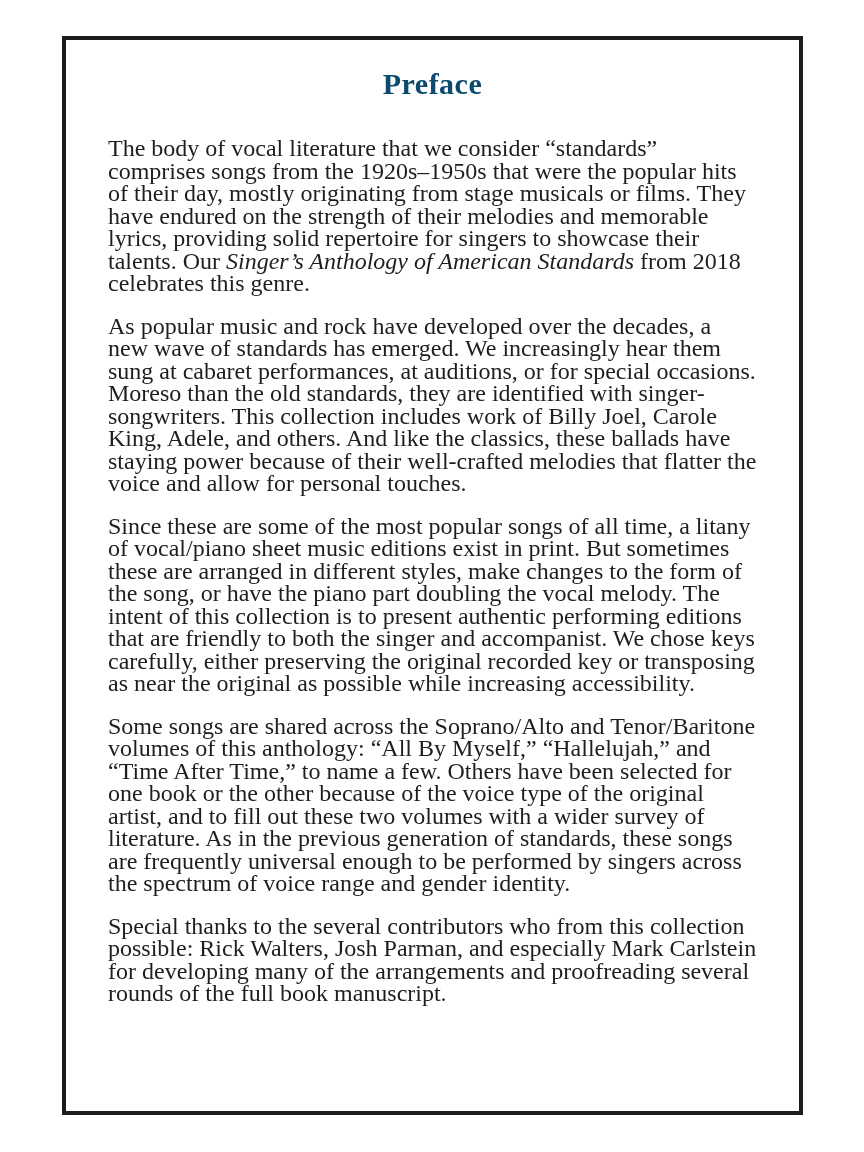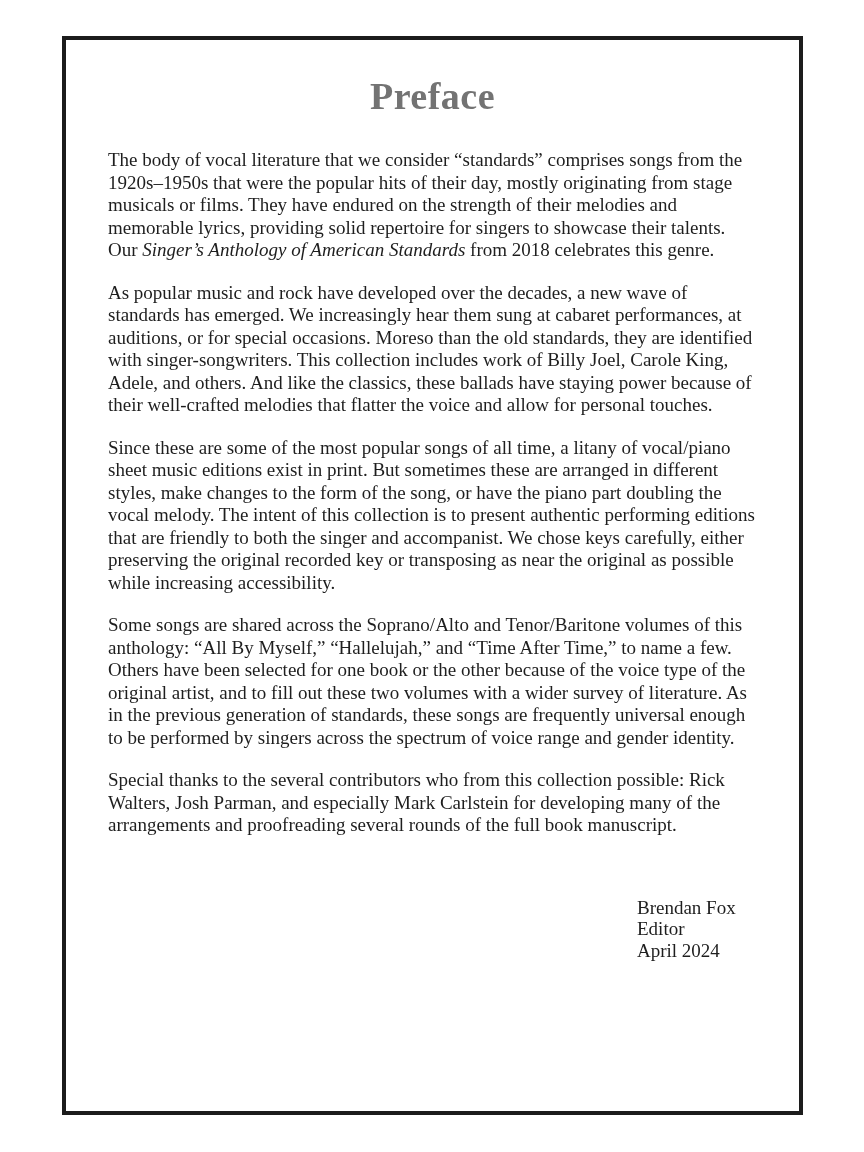--- a/index.html
+++ b/index.html
@@ -26,29 +26,29 @@
     background: #ffffff;
   }
   .content {
     box-sizing: border-box;
     width: 100%;
     height: 100%;
     padding: 26px 42px 0 42px;
   }
   .page-title {
     text-align: center;
-    font-size: 38px;
+    font-size: 30px;
     font-weight: bold;
     line-height: 36px;
-    margin: 12px 0 35px 0;
+    margin: 0 0 35px 0;
     letter-spacing: 0.5px;
-    color: #737373;
+    color: #0c4a6e;
   }
   .body-text p {
-    font-size: 19px;
+    font-size: 24px;
     line-height: 22.5px;
     margin: 0 0 20px 0;
     text-align: left;
     color: #1e1e1e;
   }
   .italic {
     font-style: italic;
   }
   .signature-block {
     margin-top: 60px;
@@ -74,21 +74,16 @@
       <p><span>The body of vocal literature that we consider “standards” comprises songs from the 1920s–1950s that were the popular hits of their day, mostly originating from stage musicals or films. They have endured on the strength of their melodies and memorable lyrics, providing solid repertoire for singers to showcase their talents. Our </span><span class="italic">Singer’s Anthology of American Standards</span><span> from 2018 celebrates this genre.</span></p>
 
       <p>As popular music and rock have developed over the decades, a new wave of standards has emerged. We increasingly hear them sung at cabaret performances, at auditions, or for special occasions. Moreso than the old standards, they are identified with singer-songwriters. This collection includes work of Billy Joel, Carole King, Adele, and others. And like the classics, these ballads have staying power because of their well-crafted melodies that flatter the voice and allow for personal touches.</p>
 
       <p>Since these are some of the most popular songs of all time, a litany of vocal/piano sheet music editions exist in print. But sometimes these are arranged in different styles, make changes to the form of the song, or have the piano part doubling the vocal melody. The intent of this collection is to present authentic performing editions that are friendly to both the singer and accompanist. We chose keys carefully, either preserving the original recorded key or transposing as near the original as possible while increasing accessibility.</p>
 
       <p>Some songs are shared across the Soprano/Alto and Tenor/Baritone volumes of this anthology: “All By Myself,” “Hallelujah,” and “Time After Time,” to name a few. Others have been selected for one book or the other because of the voice type of the original artist, and to fill out these two volumes with a wider survey of literature. As in the previous generation of standards, these songs are frequently universal enough to be performed by singers across the spectrum of voice range and gender identity.</p>
 
       <p>Special thanks to the several contributors who from this collection possible: Rick Walters, Josh Parman, and especially Mark Carlstein for developing many of the arrangements and proofreading several rounds of the full book manuscript.</p>
 
-      <div class="signature-block">
-        <div>Brendan Fox</div>
-        <div>Editor</div>
-        <div>April 2024</div>
-      </div>
 
     </div>
   </div>
 </div>
 
 </body></html>

